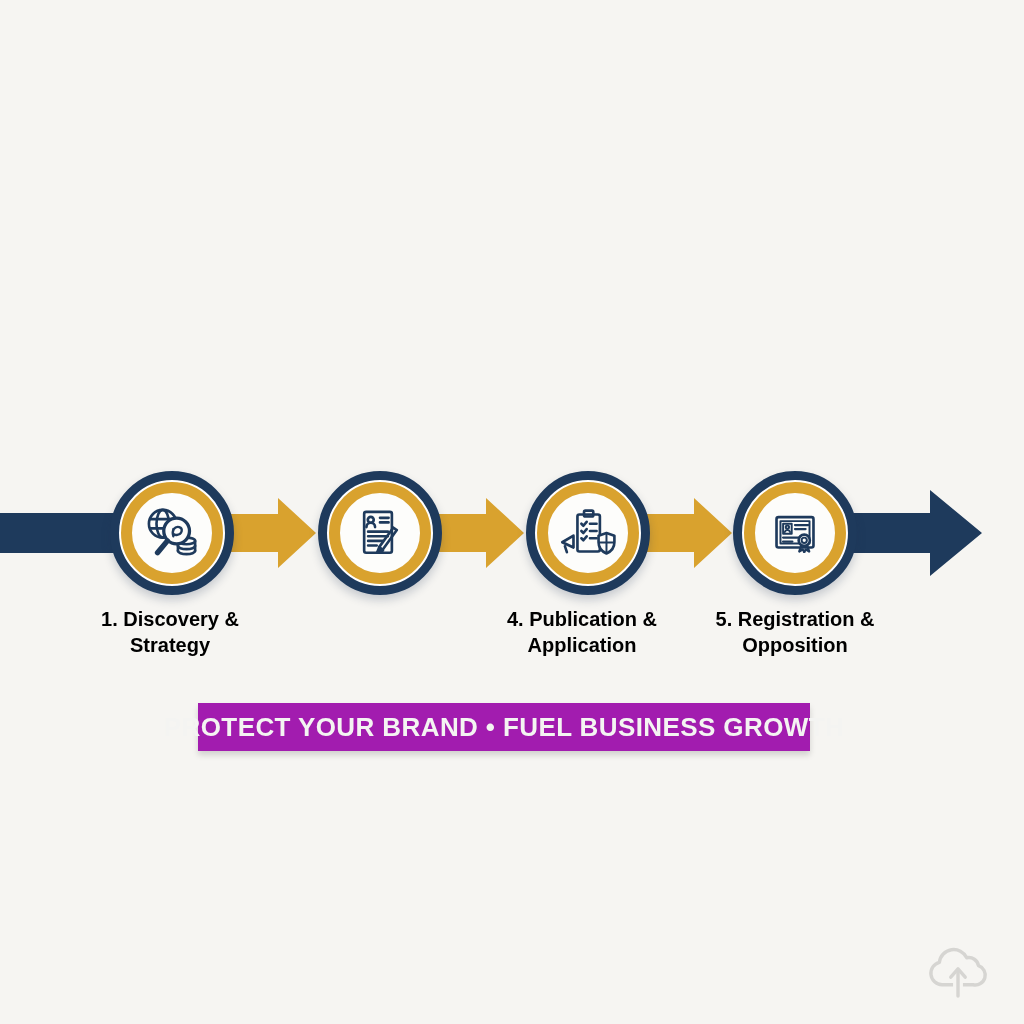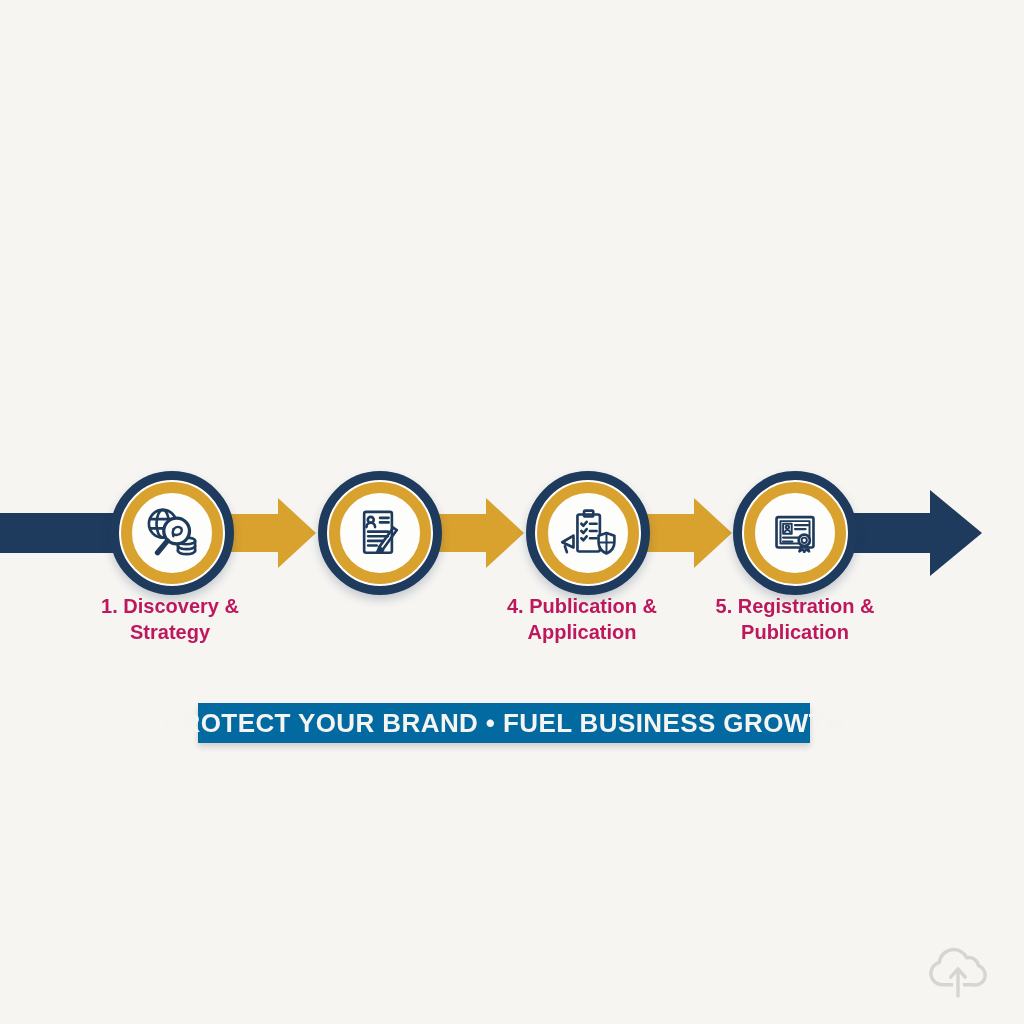--- a/index.html
+++ b/index.html
@@ -25,28 +25,28 @@
   }
   .gold-ring{
     width:102px;height:102px;box-sizing:border-box;border-radius:50%;
     border:11px solid #d9a22e;background:#fdfdfb;
     display:flex;align-items:center;justify-content:center;
   }
   .step-icon{width:66px;height:66px;}
   .c1{left:110px;} .c2{left:318px;} .c3{left:526px;} .c4{left:733px;}
   
   .step-label{
-    position:absolute;top:593px;width:240px;text-align:center;
-    color:#be185d;font-weight:bold;font-size:20px;line-height:26px;
+    position:absolute;top:606px;width:240px;text-align:center;
+    color:#000000;font-weight:bold;font-size:20px;line-height:26px;
   }
   .l1{left:50px;} .l2{left:248px;} .l3{left:462px;} .l4{left:675px;}
   
   .banner{
-    position:absolute;left:198px;top:703px;width:612px;height:40px;
-    background:#0369a1;display:flex;align-items:center;justify-content:center;
+    position:absolute;left:198px;top:703px;width:612px;height:48px;
+    background:#a21caf;display:flex;align-items:center;justify-content:center;
     box-shadow:0 4px 6px rgba(0,0,0,0.15);
   }
   .banner-text{
     color:#f4f4f2;font-weight:bold;font-size:26px;letter-spacing:0.4px;
     white-space:nowrap;
   }
   
   .watermark{position:absolute;left:920px;top:930px;width:76px;height:76px;}
 </style>
 </head>
@@ -130,21 +130,21 @@
   <div class="step-label l1">
     <div>1. Discovery &amp;</div>
     <div>Strategy</div>
   </div>
   <div class="step-label l3">
     <div>4. Publication &amp;</div>
     <div>Application</div>
   </div>
   <div class="step-label l4">
     <div>5. Registration &amp;</div>
-    <div>Publication</div>
+    <div>Opposition</div>
   </div>
 
   <div class="banner">
     <span class="banner-text">PROTECT YOUR BRAND • FUEL BUSINESS GROWTH</span>
   </div>
 
   <svg class="watermark" viewBox="0 0 100 100" fill="none" stroke="#d6d5d2" stroke-width="4.5" stroke-linecap="round" stroke-linejoin="round">
     <path d="M70,72 H29 A15,15 0 0 1 25.5,42.5 A19,19 0 0 1 61.5,36.5 A13,13 0 0 1 77,47 A13,13 0 0 1 70,72 Z"></path>
     <path d="M50,88 V54" stroke="#f6f5f2" stroke-width="13"></path>
     <path d="M50,87 V53"></path>

